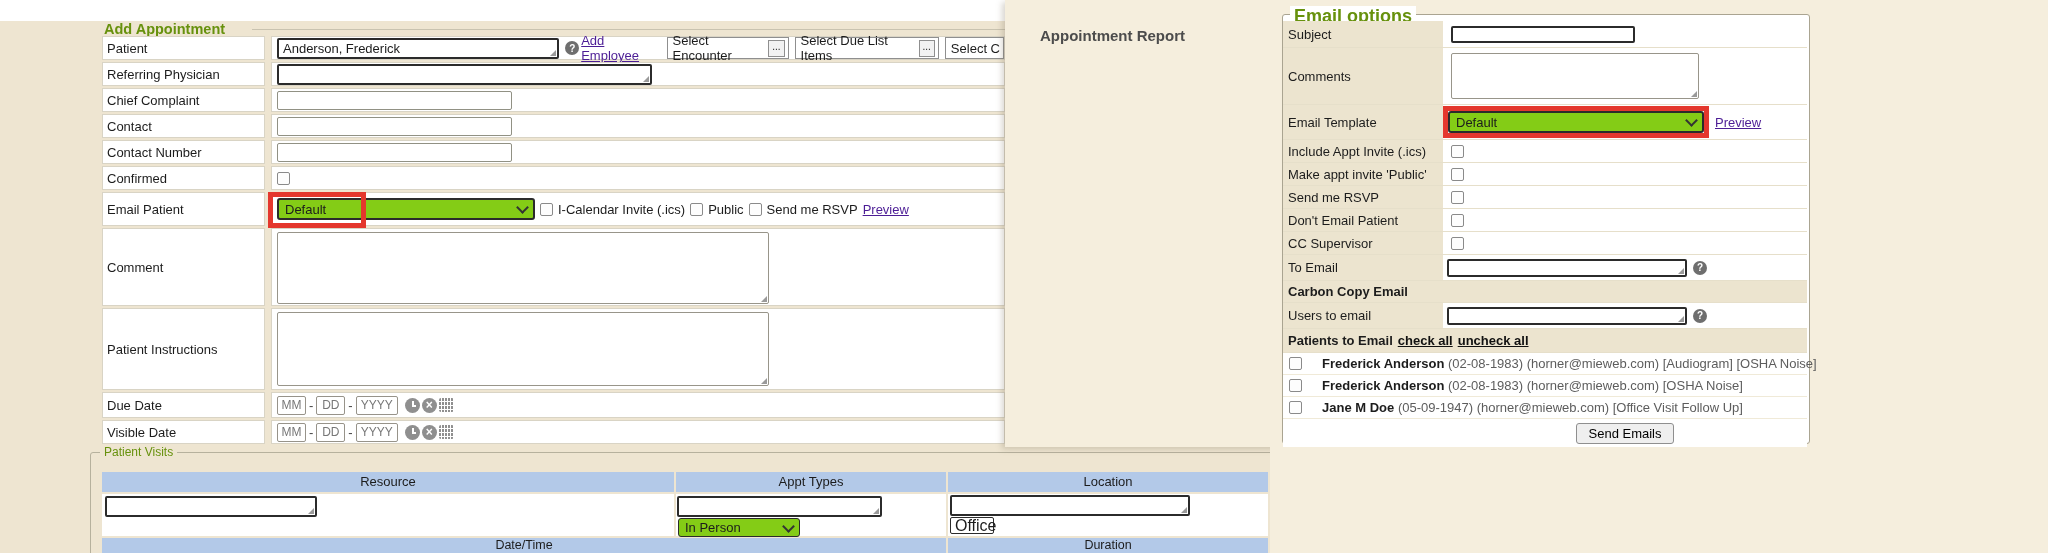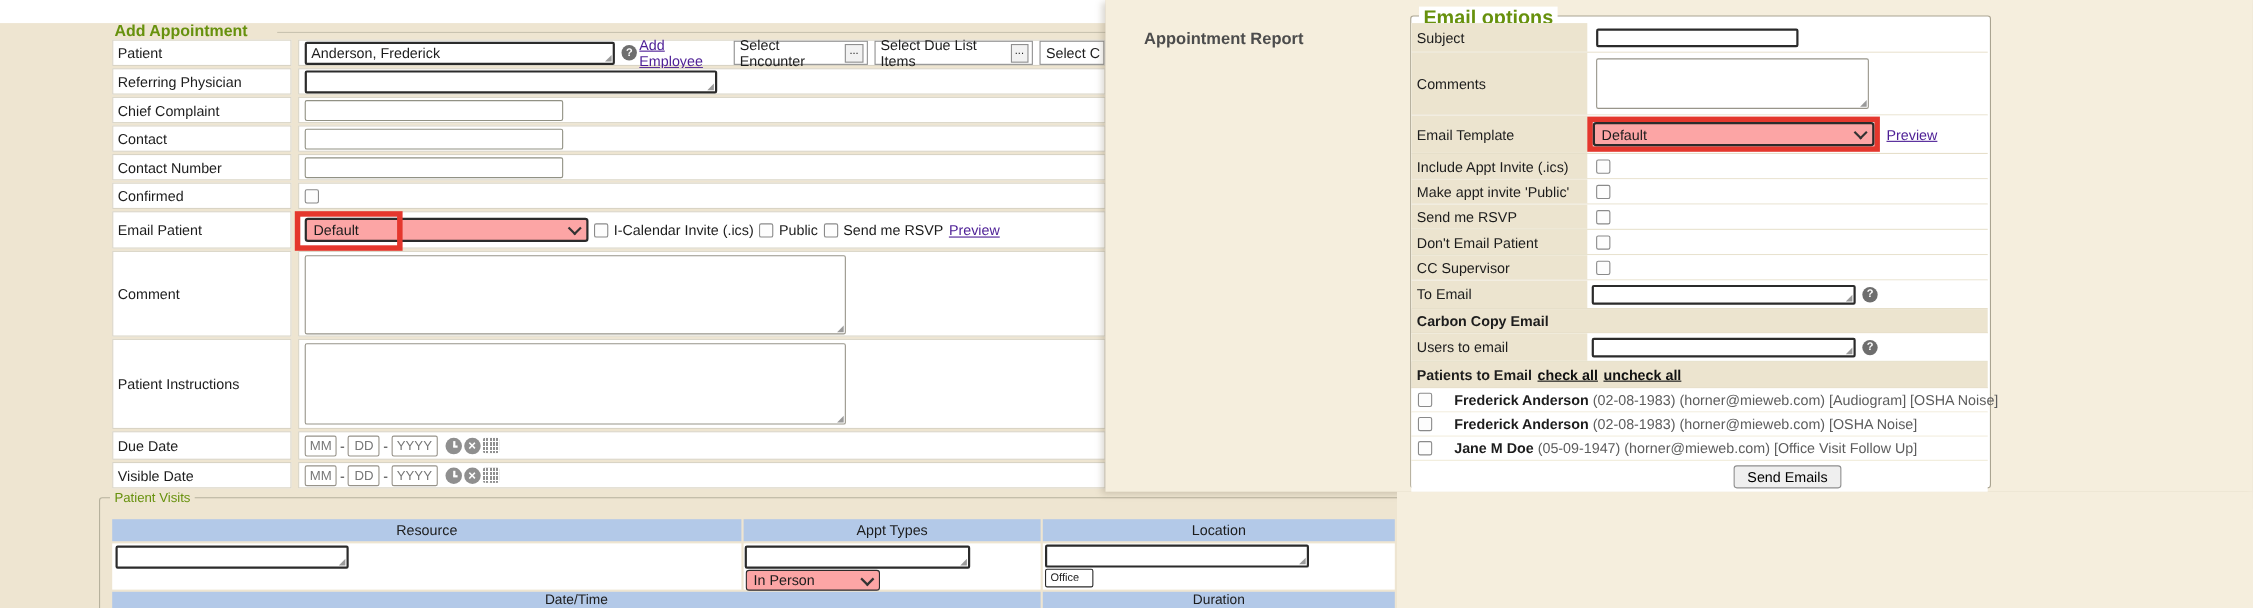--- a/index.html
+++ b/index.html
@@ -20,21 +20,21 @@
   .flabel{width:157px;flex:0 0 157px;padding-left:4px;display:flex;align-items:center;}
   .ffield{flex:1;display:flex;align-items:center;padding-left:5px;position:relative;}
 
   .tbox{background:#fff;border:2px solid #2b2b2b;border-radius:2px;position:relative;
         display:flex;align-items:center;padding:0 4px;box-sizing:border-box;height:21px;}
   .tbox-thin{border:1px solid #919184;}
   .grip::after{content:"";position:absolute;right:1px;bottom:1px;width:0;height:0;
         border-left:6px solid transparent;border-bottom:6px solid #9a9a9a;}
   .textarea{background:#fff;border:1px solid #98958a;border-radius:2px;position:relative;box-sizing:border-box;}
 
-  .selectbox{background:#fca5a5;border:2px solid #2b2b2b;border-radius:3px;height:22px;box-sizing:border-box;
+  .selectbox{background:#84cc16;border:2px solid #2b2b2b;border-radius:3px;height:22px;box-sizing:border-box;
         display:flex;align-items:center;padding:0 6px;position:relative;justify-content:center;}
   .chev{width:7px;height:7px;border-right:2px solid #333;border-bottom:2px solid #333;
         transform:rotate(45deg);margin-left:auto;margin-top:-3px;}
 
   .checkbox{width:13px;height:13px;background:#fdfdfd;border:1px solid #8a8a8a;border-radius:2px;
         display:inline-block;box-sizing:border-box;flex:0 0 13px;}
   .ulink{color:#4c1d95;text-decoration:underline;cursor:pointer;}
   .qicon{width:14px;height:14px;border-radius:50%;background:#6e6e6e;color:#fff;font-size:10px;font-weight:bold;
         display:inline-flex;align-items:center;justify-content:center;flex:0 0 14px;}
   .selbtn{background:#fff;border:1px solid #8f8f8f;height:20px;display:inline-flex;align-items:center;
@@ -233,21 +233,21 @@
       </div>
       <div class="pv-bcell" style="width:270px;height:42px">
         <div class="tbox grip" style="width:205px;height:21px;position:absolute;left:1px;top:2px"></div>
         <div class="selectbox" style="width:122px;height:19px;border-width:1px;position:absolute;left:2px;top:24px">
           <span>In Person</span>
           <span class="chev"></span>
         </div>
       </div>
       <div class="pv-bcell" style="width:320px;height:42px">
         <div class="tbox grip" style="width:240px;height:21px;position:absolute;left:2px;top:1px"></div>
-        <div class="tbox" style="width:44px;height:17px;border-width:1px;border-color:#2b2b2b;position:absolute;left:2px;top:23px;font-size:10px">Office</div>
+        <div class="tbox" style="width:44px;height:17px;border-width:1px;border-color:#2b2b2b;position:absolute;left:2px;top:23px;font-size:16px">Office</div>
       </div>
     </div>
     <div class="pv-hrow">
       <div class="pv-hcell2" style="width:844px">Date/Time</div>
       <div class="pv-hcell2" style="width:320px">Duration</div>
     </div>
 
   </div>
 
   <div class="overlay-a"></div>

